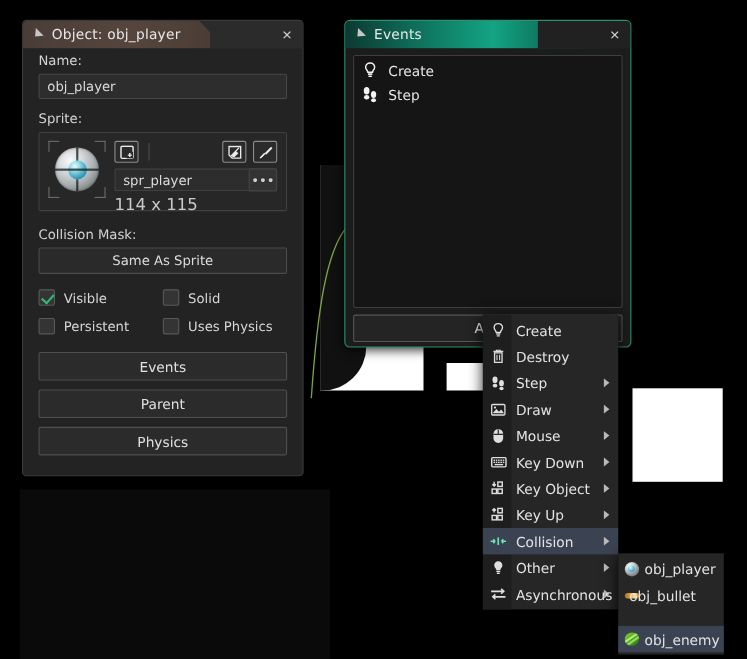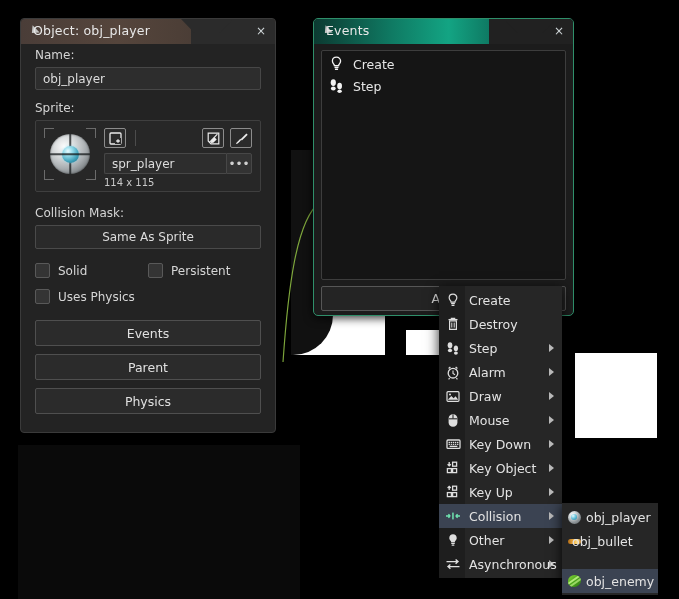--- a/index.html
+++ b/index.html
@@ -49,21 +49,21 @@
   }
   .tb-collapse {
     position:absolute; left:8px; top:9px;
     width:0;height:0;
     border-left:5px solid transparent;
     border-right:5px solid transparent;
     border-top:6px solid #c6c6c6;
     transform: rotate(45deg);
   }
   .tb-title {
-    position:absolute; left:12px; top:4px;
+    position:absolute; left:26px; top:4px;
     font-size:12.5px; color:#e8e8e8;
     letter-spacing:.2px;
   }
   .tb-close {
     position:absolute; right:9px; top:4px;
     font-size:12px; color:#cfd6d8; line-height:16px;
     cursor:default;
   }
   .win-body { position:relative; }
 
@@ -132,21 +132,21 @@
   .tool-sep { width:1px; height:16px; background:#4c4c4c; margin:0 3px; }
   .tool-spacer { flex:1; }
   .sprite-name-row { display:flex; margin-top:5px; }
   .sprite-name-row .text-input { flex:1; height:21px; border-right:none;
      border-radius:2px 0 0 2px; }
   .ellipsis-btn {
     width:26px; height:21px; border:1px solid #474747; background:#333333;
     border-radius:0 2px 2px 0; color:#d0d0d0; font-size:12px;
     display:flex; align-items:center; justify-content:center; box-sizing:border-box;
   }
-  .sprite-dims { font-size:10px; color:#c9c9c9; margin-top:3px; }
+  .sprite-dims { font-size:15px; color:#c9c9c9; margin-top:3px; }
 
   .flat-button {
     height:24px; background:#2a2a2a; border:1px solid #4a4a4a; border-radius:2px;
     display:flex; align-items:center; justify-content:center;
     font-size:12px; color:#dcdcdc; box-sizing:border-box;
   }
   .big-button {
     height:26px; background:#2b2b2b; border:1px solid #4f4f4f; border-radius:2px;
     display:flex; align-items:center; justify-content:center;
     font-size:12.5px; color:#e0e0e0; margin-bottom:8px; box-sizing:border-box;
@@ -319,20 +319,24 @@
 
         <div class="sprite-dims">114 x 115</div>
       </div>
     </div>
 
     <div class="field-label" style="margin-top:14px;">Collision Mask:</div>
     <div class="flat-button">Same As Sprite</div>
 
     <div class="check-grid">
       <div class="check-cell">
+        <div class="checkbox checked"></div>
+        <div class="check-label">Visible</div>
+      </div>
+      <div class="check-cell">
         <div class="checkbox"></div>
         <div class="check-label">Solid</div>
       </div>
       <div class="check-cell">
         <div class="checkbox"></div>
         <div class="check-label">Persistent</div>
       </div>
       <div class="check-cell">
         <div class="checkbox"></div>
         <div class="check-label">Uses Physics</div>
@@ -422,32 +426,20 @@
         <ellipse cx="4.3" cy="4.6" rx="2.5" ry="3.3" fill="#dedede"></ellipse>
         <ellipse cx="4.3" cy="10.2" rx="2.3" ry="1.9" fill="#dedede"></ellipse>
         <ellipse cx="10.6" cy="7.8" rx="2.3" ry="3.1" fill="#dedede"></ellipse>
         <ellipse cx="10.6" cy="12.9" rx="2.1" ry="1.7" fill="#dedede"></ellipse>
       </svg>
     </span>
     <span class="label">Step</span>
     <span class="arrow-right"></span>
   </div>
 
-  <div class="menu-item">
-    <span class="menu-ico">
-      <svg width="14" height="15" viewBox="0 0 14 15">
-        <circle cx="7" cy="8.2" r="4.8" fill="none" stroke="#dedede" stroke-width="1.3"></circle>
-        <path d="M7 5.6v2.8l2 1.3" stroke="#dedede" stroke-width="1.1" fill="none"></path>
-        <path d="M2.6 3.6 4.4 2M11.4 3.6 9.6 2" stroke="#dedede" stroke-width="1.3"></path>
-        <path d="M3.6 13.2 2.6 14.4M10.4 13.2l1 1.2" stroke="#dedede" stroke-width="1.2"></path>
-      </svg>
-    </span>
-    <span class="label">Alarm</span>
-    <span class="arrow-right"></span>
-  </div>
 
   <div class="menu-item">
     <span class="menu-ico">
       <svg width="14" height="15" viewBox="0 0 14 14">
         <rect x="1" y="2.2" width="12" height="9.6" rx="1" fill="none" stroke="#dedede" stroke-width="1.2"></rect>
         <path d="M1.8 10.2 5.3 6.4l2.3 2.4 2-2 2.6 3.4z" fill="#dedede"></path>
         <circle cx="4" cy="5" r="1" fill="#dedede"></circle>
       </svg>
     </span>
     <span class="label">Draw</span>

